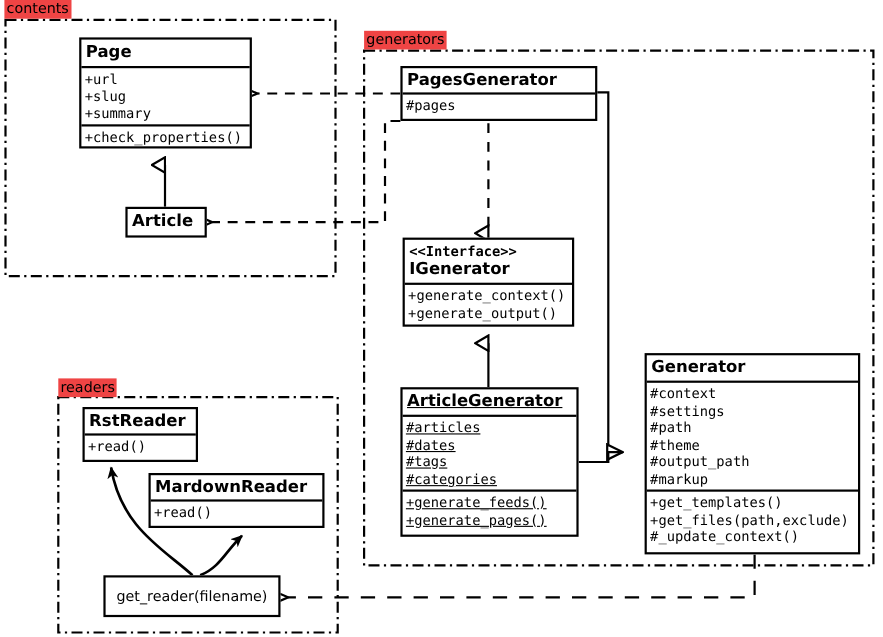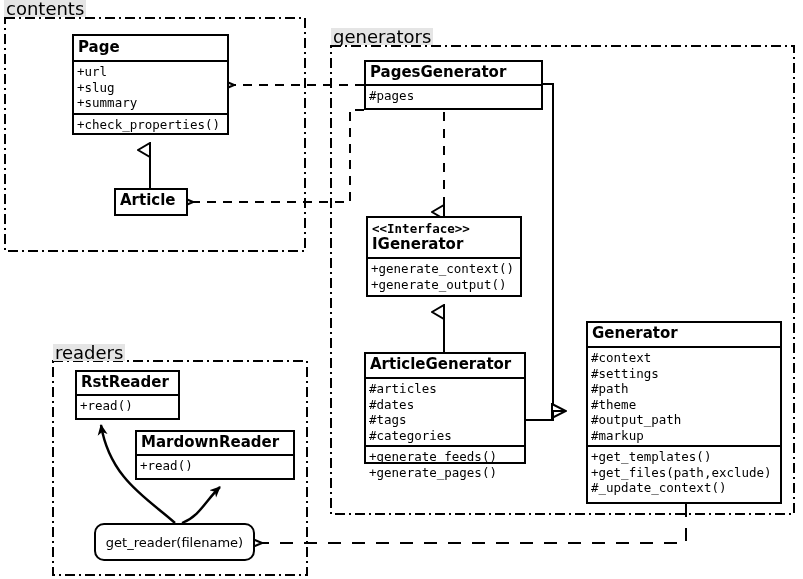--- a/index.html
+++ b/index.html
@@ -20,23 +20,23 @@
     position: absolute;
     left: 0;
     top: 0;
     width: 803px;
     height: 579px;
     pointer-events: none;
   }
   .pkg-label {
     position: absolute;
     font-family: "DejaVu Sans", sans-serif;
-    font-size: 18px;
-    color: #000;
-    background: #e5e5e5;
+    font-size: 13px;
+    color: #000;
+    background: #ef4444;
     padding: 0 2px;
     white-space: nowrap;
     line-height: 17px;
   }
   
   .cls {
     position: absolute;
     box-sizing: border-box;
     border: 2px solid #000;
     background: #ffffff;
@@ -176,21 +176,21 @@
 
   <div class="cls" style="left:366px; top:216px; width:156px; height:81px;">
     <div class="cls-stereotype">&lt;&lt;Interface&gt;&gt;</div>
     <div class="cls-name" style="padding:0 4px 4px 4px;">IGenerator</div>
     <div class="cls-sep cls-compartment">
       <div class="cls-member">+generate_context()</div>
       <div class="cls-member">+generate_output()</div>
     </div>
   </div>
 
-  <div class="cls" style="left:364px; top:352px; width:162px; height:112px;">
+  <div class="cls" style="left:364px; top:352px; width:162px; height:136px;text-decoration:underline;">
     <div class="cls-name" style="padding:2px 4px 4px 4px;">ArticleGenerator</div>
     <div class="cls-sep cls-compartment">
       <div class="cls-member">#articles</div>
       <div class="cls-member">#dates</div>
       <div class="cls-member">#tags</div>
       <div class="cls-member">#categories</div>
     </div>
     <div class="cls-sep cls-compartment">
       <div class="cls-member">+generate_feeds()</div>
       <div class="cls-member">+generate_pages()</div>
@@ -221,17 +221,17 @@
     </div>
   </div>
 
   <div class="cls" style="left:135px; top:430px; width:160px; height:50px;">
     <div class="cls-name" style="padding:2px 4px 3px 4px;">MardownReader</div>
     <div class="cls-sep cls-compartment">
       <div class="cls-member">+read()</div>
     </div>
   </div>
 
-  <div class="fn-box" style="left:94px; top:523px; width:161px; height:38px;border-radius:10px;">
+  <div class="fn-box" style="left:94px; top:523px; width:161px; height:38px;">
     <span class="fn-label">get_reader(filename)</span>
   </div>
 
 </div>
 
 </body></html>

